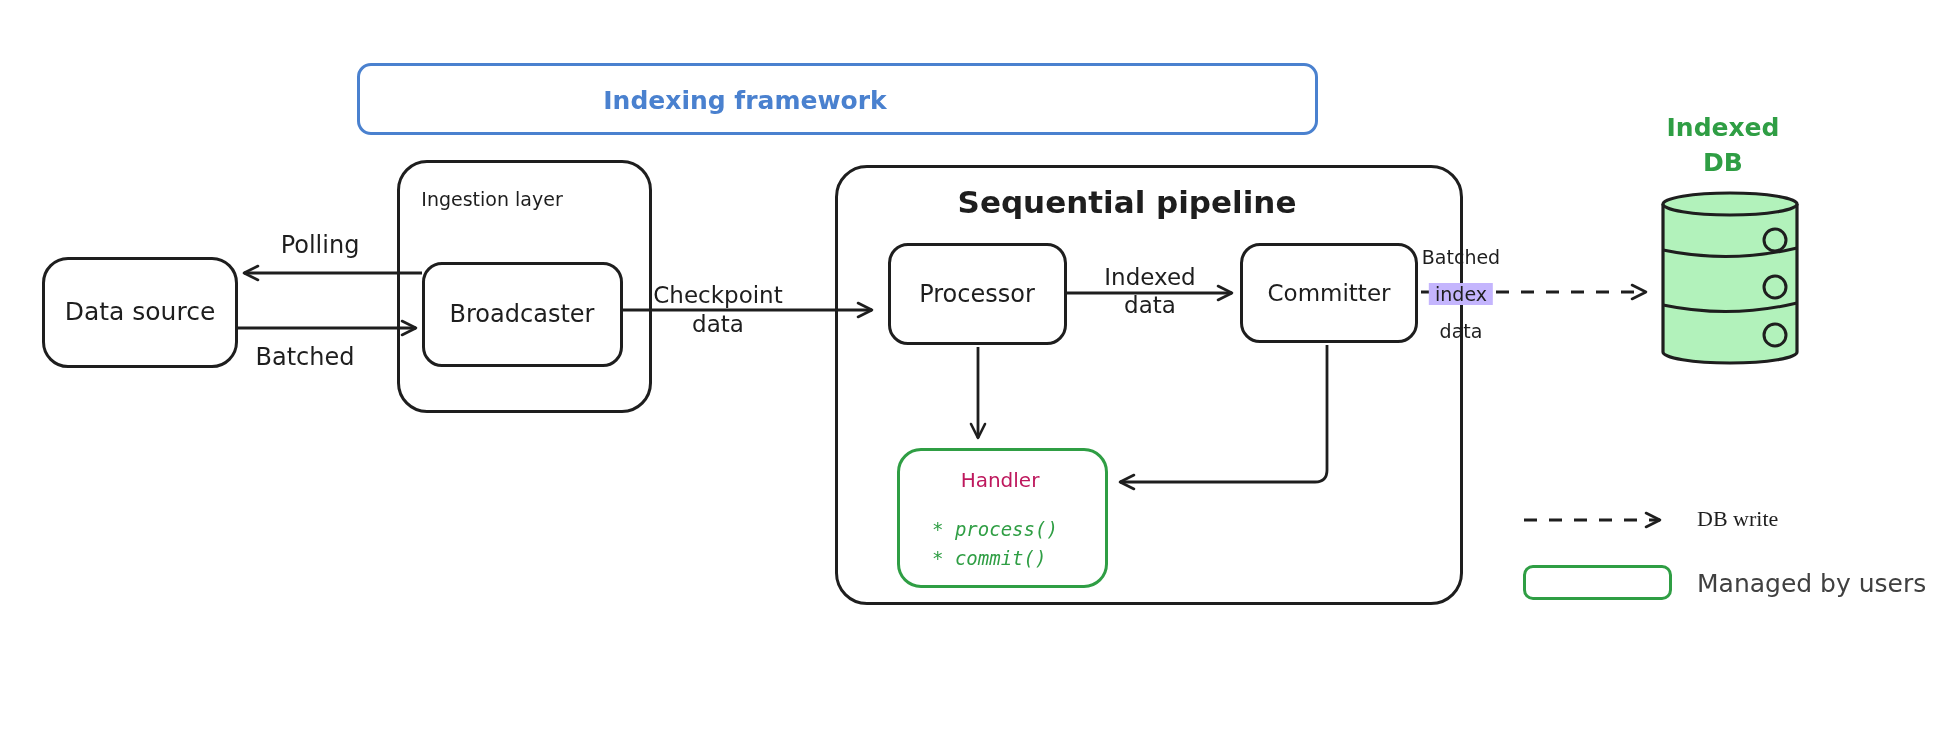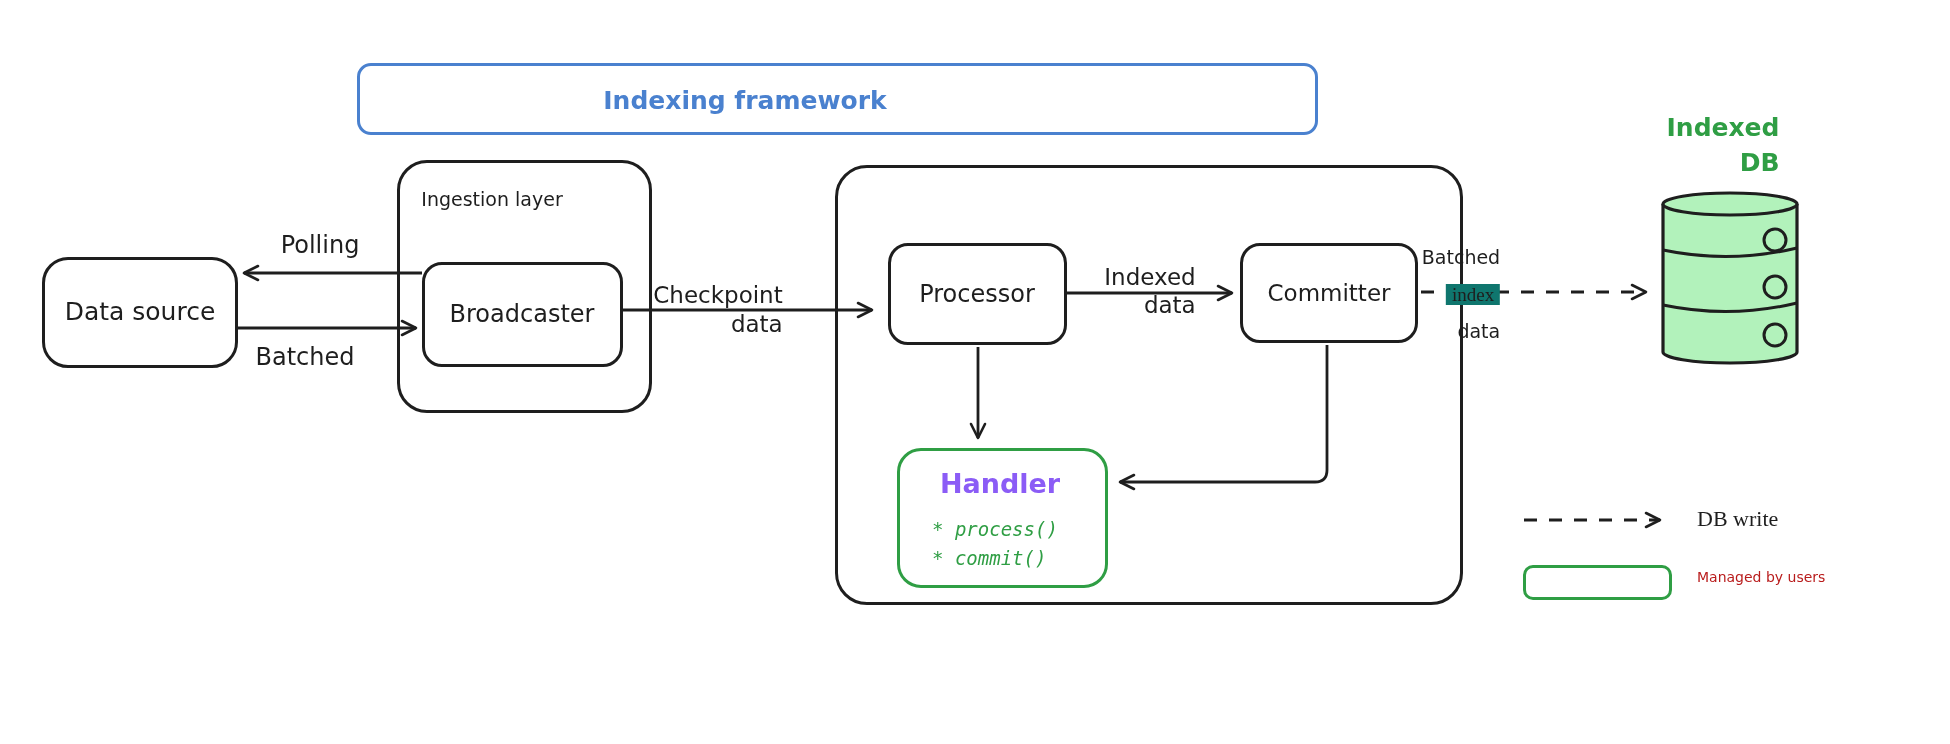--- a/index.html
+++ b/index.html
@@ -2,21 +2,21 @@
 <html><head>
 <meta charset="utf-8">
 <style>
   html,body{margin:0;padding:0;background:#ffffff;}
   .canvas{
     position:relative;width:1950px;height:744px;background:#ffffff;
     font-family:"DejaVu Sans",sans-serif;color:#1e1e1e;overflow:hidden;
   }
   .box{position:absolute;background:#ffffff;border:3px solid #1e1e1e;box-sizing:border-box;}
   .label{position:absolute;white-space:nowrap;}
-  .center-label{transform:translateX(-50%);text-align:right;}
+  .center-label{transform:translateX(-50%);text-align:center;}
   
   .framework{left:357px;top:63px;width:961px;height:72px;border:3px solid #4a81cf;border-radius:14px;}
   .framework-label{left:745px;top:86px;color:#4a81cf;font-size:25px;font-weight:600;}
   
   .data-source{left:42px;top:257px;width:196px;height:111px;border-radius:26px;}
   .data-source-label{left:140px;top:297px;font-size:25px;}
   .ingestion{left:397px;top:160px;width:255px;height:253px;border-radius:30px;}
   .ingestion-label{left:492px;top:188px;font-size:19px;}
   .broadcaster{left:422px;top:262px;width:201px;height:105px;border-radius:20px;}
   .broadcaster-label{left:522px;top:300px;font-size:24px;}
@@ -27,34 +27,34 @@
   
   .pipeline{left:835px;top:165px;width:628px;height:440px;border-radius:32px;}
   .pipeline-label{left:1127px;top:184px;font-size:31px;font-weight:600;}
   .processor{left:888px;top:243px;width:179px;height:102px;border-radius:20px;}
   .processor-label{left:977px;top:280px;font-size:24px;}
   .committer{left:1240px;top:243px;width:178px;height:100px;border-radius:20px;}
   .committer-label{left:1329px;top:280px;font-size:23px;}
   .indexed-label{left:1150px;top:263px;font-size:23px;line-height:28px;}
   
   .handler{left:897px;top:448px;width:211px;height:140px;border:3px solid #2f9e44;border-radius:24px;color:#2f9e44;}
-  .handler-title{left:1000px;top:468px;color:#8b5cf6;font-size:27px;font-weight:700;}
+  .handler-title{left:1000px;top:468px;color:#be185d;font-size:20px;font-weight:400;}
   .handler-methods{left:932px;top:515px;color:#2f9e44;font-size:19px;line-height:29px;
     font-family:"DejaVu Sans Mono",monospace;font-style:italic;}
   
   .batched-label{left:1461px;top:239px;font-size:19px;line-height:37px;}
-  .batched-label .mask{background:#0f766e;padding:0 6px;font-family:Liberation Serif, serif;}
+  .batched-label .mask{background:#c4b5fd;padding:0 6px;}
   
   .db-label{left:1723px;top:110px;color:#2f9e44;font-size:25px;font-weight:600;line-height:35px;}
   .db-icon{position:absolute;left:1656px;top:188px;}
   
   .legend-db-write{left:1697px;top:506px;font-size:22px;font-family:Liberation Serif, serif;}
   .legend-box{position:absolute;left:1523px;top:565px;width:149px;height:35px;
     border:3px solid #2f9e44;border-radius:10px;box-sizing:border-box;background:#ffffff;}
-  .legend-managed{left:1697px;top:569px;color:#b91c1c;font-size:14px;}
+  .legend-managed{left:1697px;top:569px;color:#404040;font-size:25px;}
   
   .connectors{position:absolute;left:0;top:0;width:1950px;height:744px;pointer-events:none;}
 </style>
 </head>
 <body>
 
 <div class="canvas">
 
   <div class="box framework"></div>
   <div class="label center-label framework-label">Indexing framework</div>
@@ -69,20 +69,21 @@
 
   <div class="label center-label polling-label">Polling</div>
   <div class="label center-label pushing-label">Batched</div>
 
   <div class="label center-label checkpoint-label">
     <div>Checkpoint</div>
     <div>data</div>
   </div>
 
   <div class="box pipeline"></div>
+  <div class="label center-label pipeline-label">Sequential pipeline</div>
   <div class="box processor"></div>
   <div class="label center-label processor-label">Processor</div>
   <div class="box committer"></div>
   <div class="label center-label committer-label">Committer</div>
 
   <div class="label center-label indexed-label">
     <div>Indexed</div>
     <div>data</div>
   </div>
 

